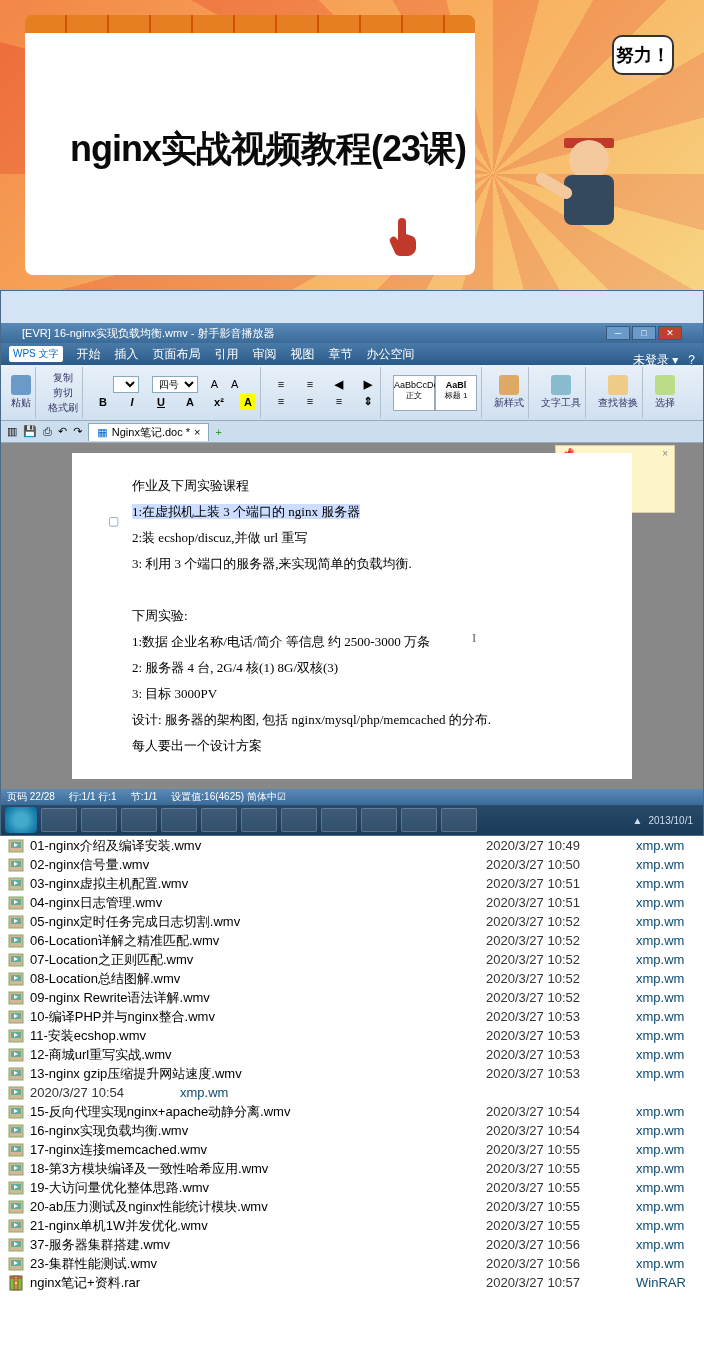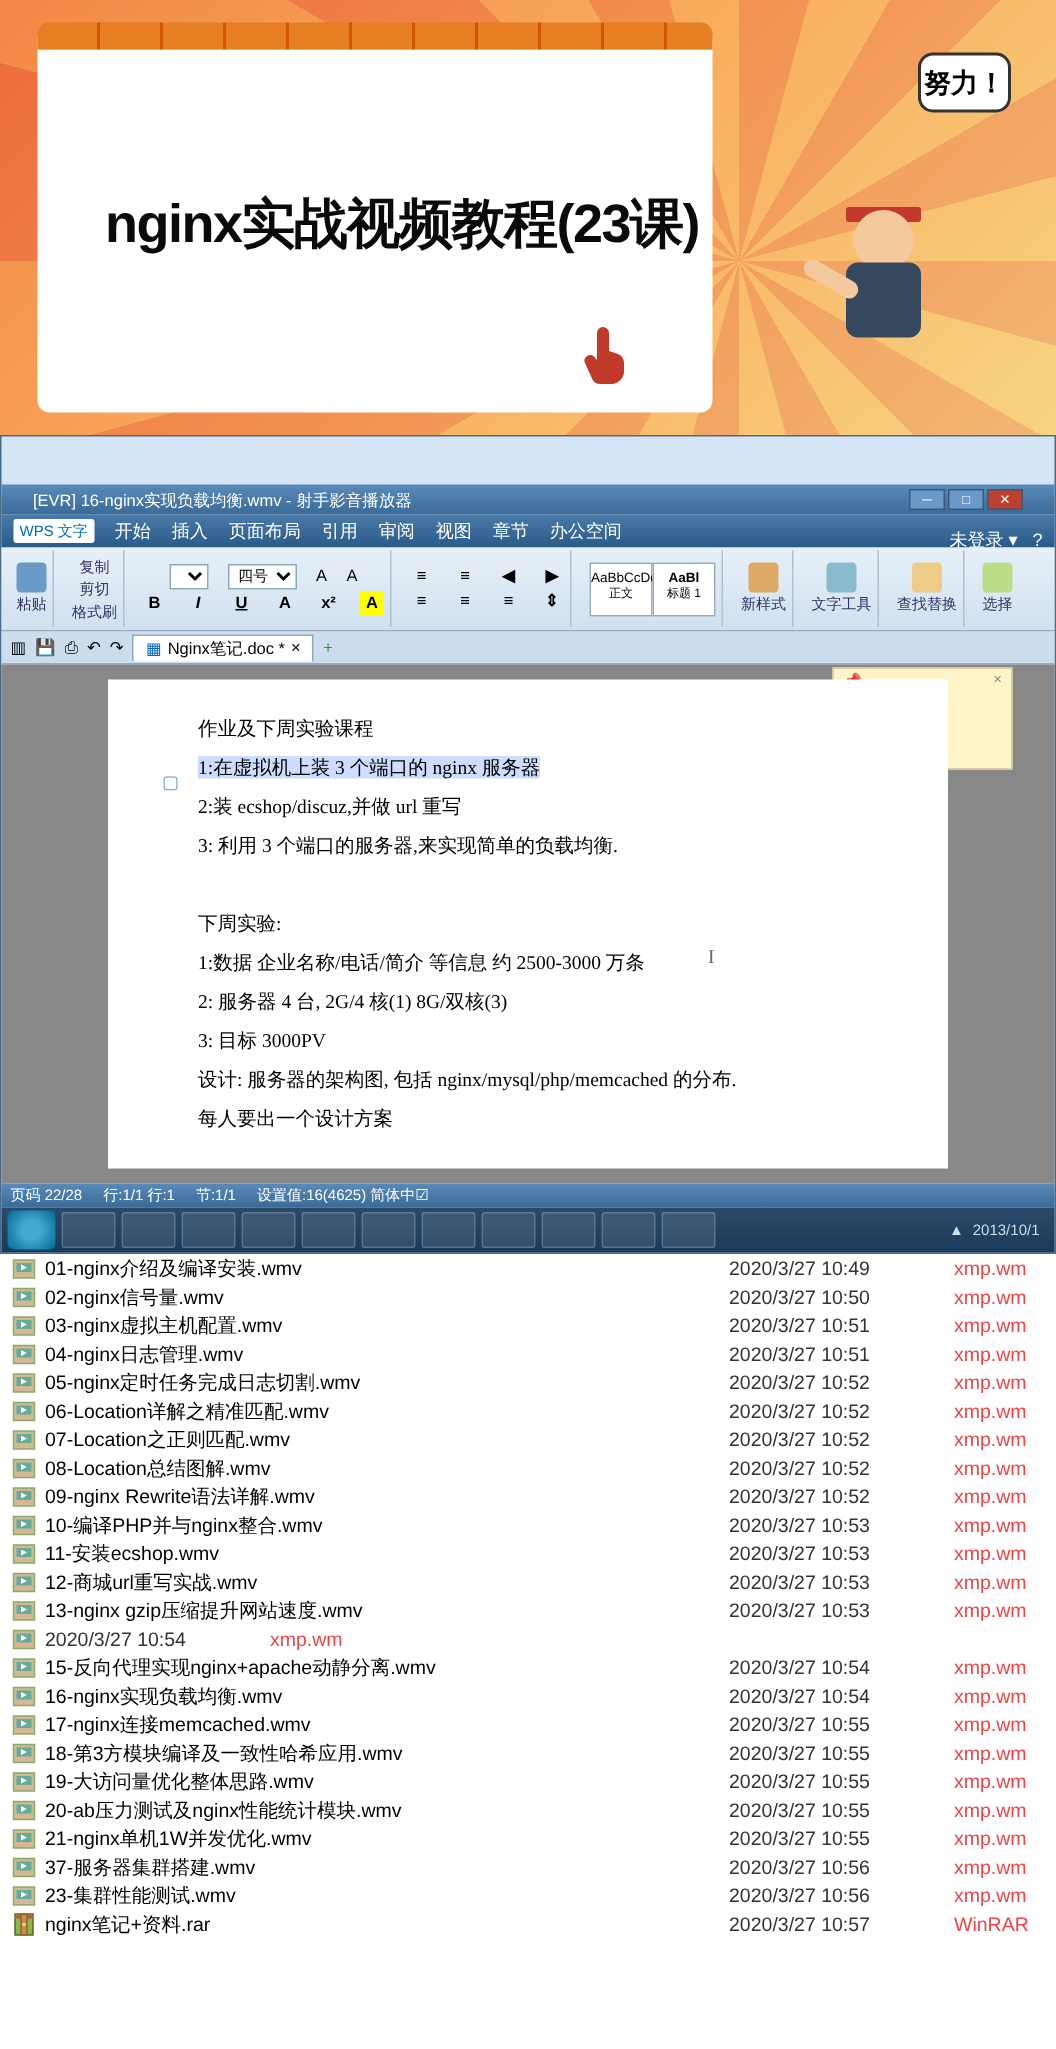--- a/index.html
+++ b/index.html
@@ -55,21 +55,21 @@
 .task-item { width:36px; height:24px; background:rgba(255,255,255,0.1); border:1px solid rgba(255,255,255,0.2); border-radius:2px; }
 .tray { margin-left:auto; display:flex; align-items:center; gap:6px; color:#cde; font-size:10px; padding-right:6px; }
 
 
 .filelist { width:704px; background:#fff; font-size:13px; }
 .file-row { display:flex; align-items:center; height:19px; padding:0 8px; }
 .file-icon { width:16px; height:16px; margin-right:6px; flex-shrink:0; display:inline-flex; }
 .file-icon svg { width:16px; height:16px; }
 .file-name { flex:1; white-space:nowrap; overflow:hidden; }
 .file-date { width:150px; color:#333; }
-.file-type { width:60px; color:#ef4444; text-align:left; }
+.file-type { width:60px; color:#0c4a6e; text-align:left; }
 </style>
 </head>
 <body>
 
 <div class="banner">
   <div class="sunray"></div>
   <div class="paper-bg"></div>
   <div class="banner-title">nginx实战视频教程(23课)</div>
   <div class="speech">努力！</div>
   <div class="person">

